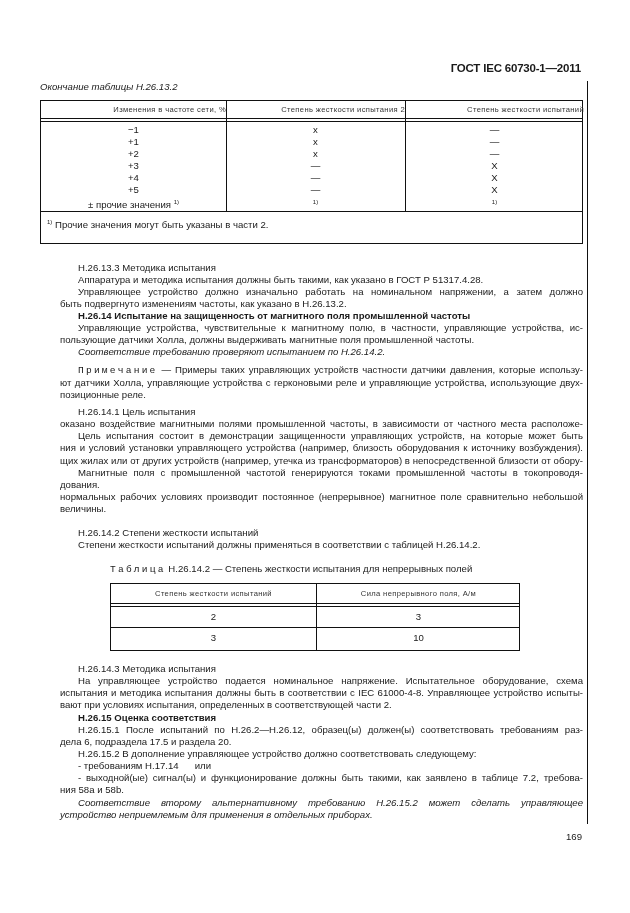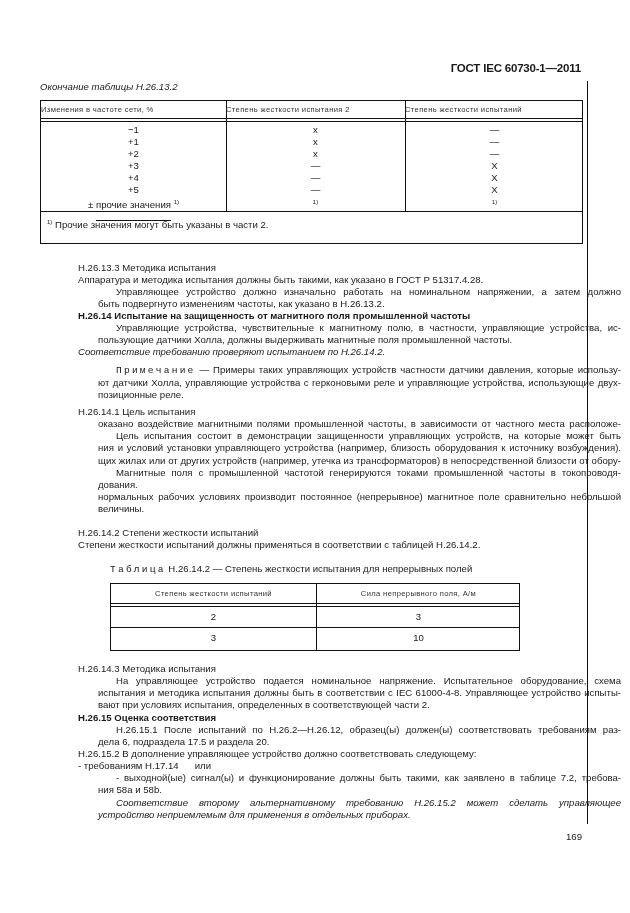--- a/index.html
+++ b/index.html
@@ -26,36 +26,36 @@
   .t1 .hdr {
     position: absolute; left: 0; top: 0; width: 100%; height: 18px;
     border-bottom: 1px solid #111;
   }
   .t1 .hdr-line2 {
     position: absolute; left: 0; top: 20px; width: 100%; height: 1px; background: #111;
   }
   .t1 .colsep { position: absolute; top: 0; width: 1px; background: #111; height: 110px; }
   .t1 .hcell {
     position: absolute; top: 4px; font-size: 7.6px; letter-spacing: 0.35px; color: #333;
-    text-align: left;
+    text-align: right;
   }
   .t1 .body-col {
     position: absolute; top: 23px; text-align: center; font-size: 9.6px; line-height: 12px;
   }
   .t1 .body-col div { height: 12px; }
   .t1 .sup { font-size: 6px; vertical-align: 4px; }
-  .t1 .underline { border-bottom: 1px solid #111; padding-bottom: 10px; }
+  .t1 .underline { border-bottom: 1px solid #111; padding-bottom: 1px; }
   .t1 .foot-sep { position: absolute; left: 0; top: 110px; width: 100%; height: 1px; background: #111; }
   .t1 .foot {
     position: absolute; left: 6px; top: 118px; font-size: 9.6px;
   }
 
   
   .txt { position: absolute; font-size: 9.6px; line-height: 12.2px; white-space: nowrap; }
-  .para { position: absolute; left: 60px; width: 523px; font-size: 9.6px; line-height: 12.2px; text-align: justify; text-align-last: left; margin-left: 38px; }
+  .para { position: absolute; left: 60px; width: 523px; font-size: 9.6px; line-height: 12.2px; text-align: justify; text-align-last: left; }
   .just-line { display: block; text-align: justify; text-align-last: justify; }
   .bold { font-weight: bold; }
   .ital { font-style: italic; }
   .spaced { letter-spacing: 2.2px; font-family: Liberation Mono, monospace; }
 
   
   .t2-caption { position: absolute; left: 110px; top: 563px; font-size: 9.6px; }
   .t2 {
     position: absolute; left: 110px; top: 583px; width: 410px; height: 68px; border: 1px solid #111;
   }

